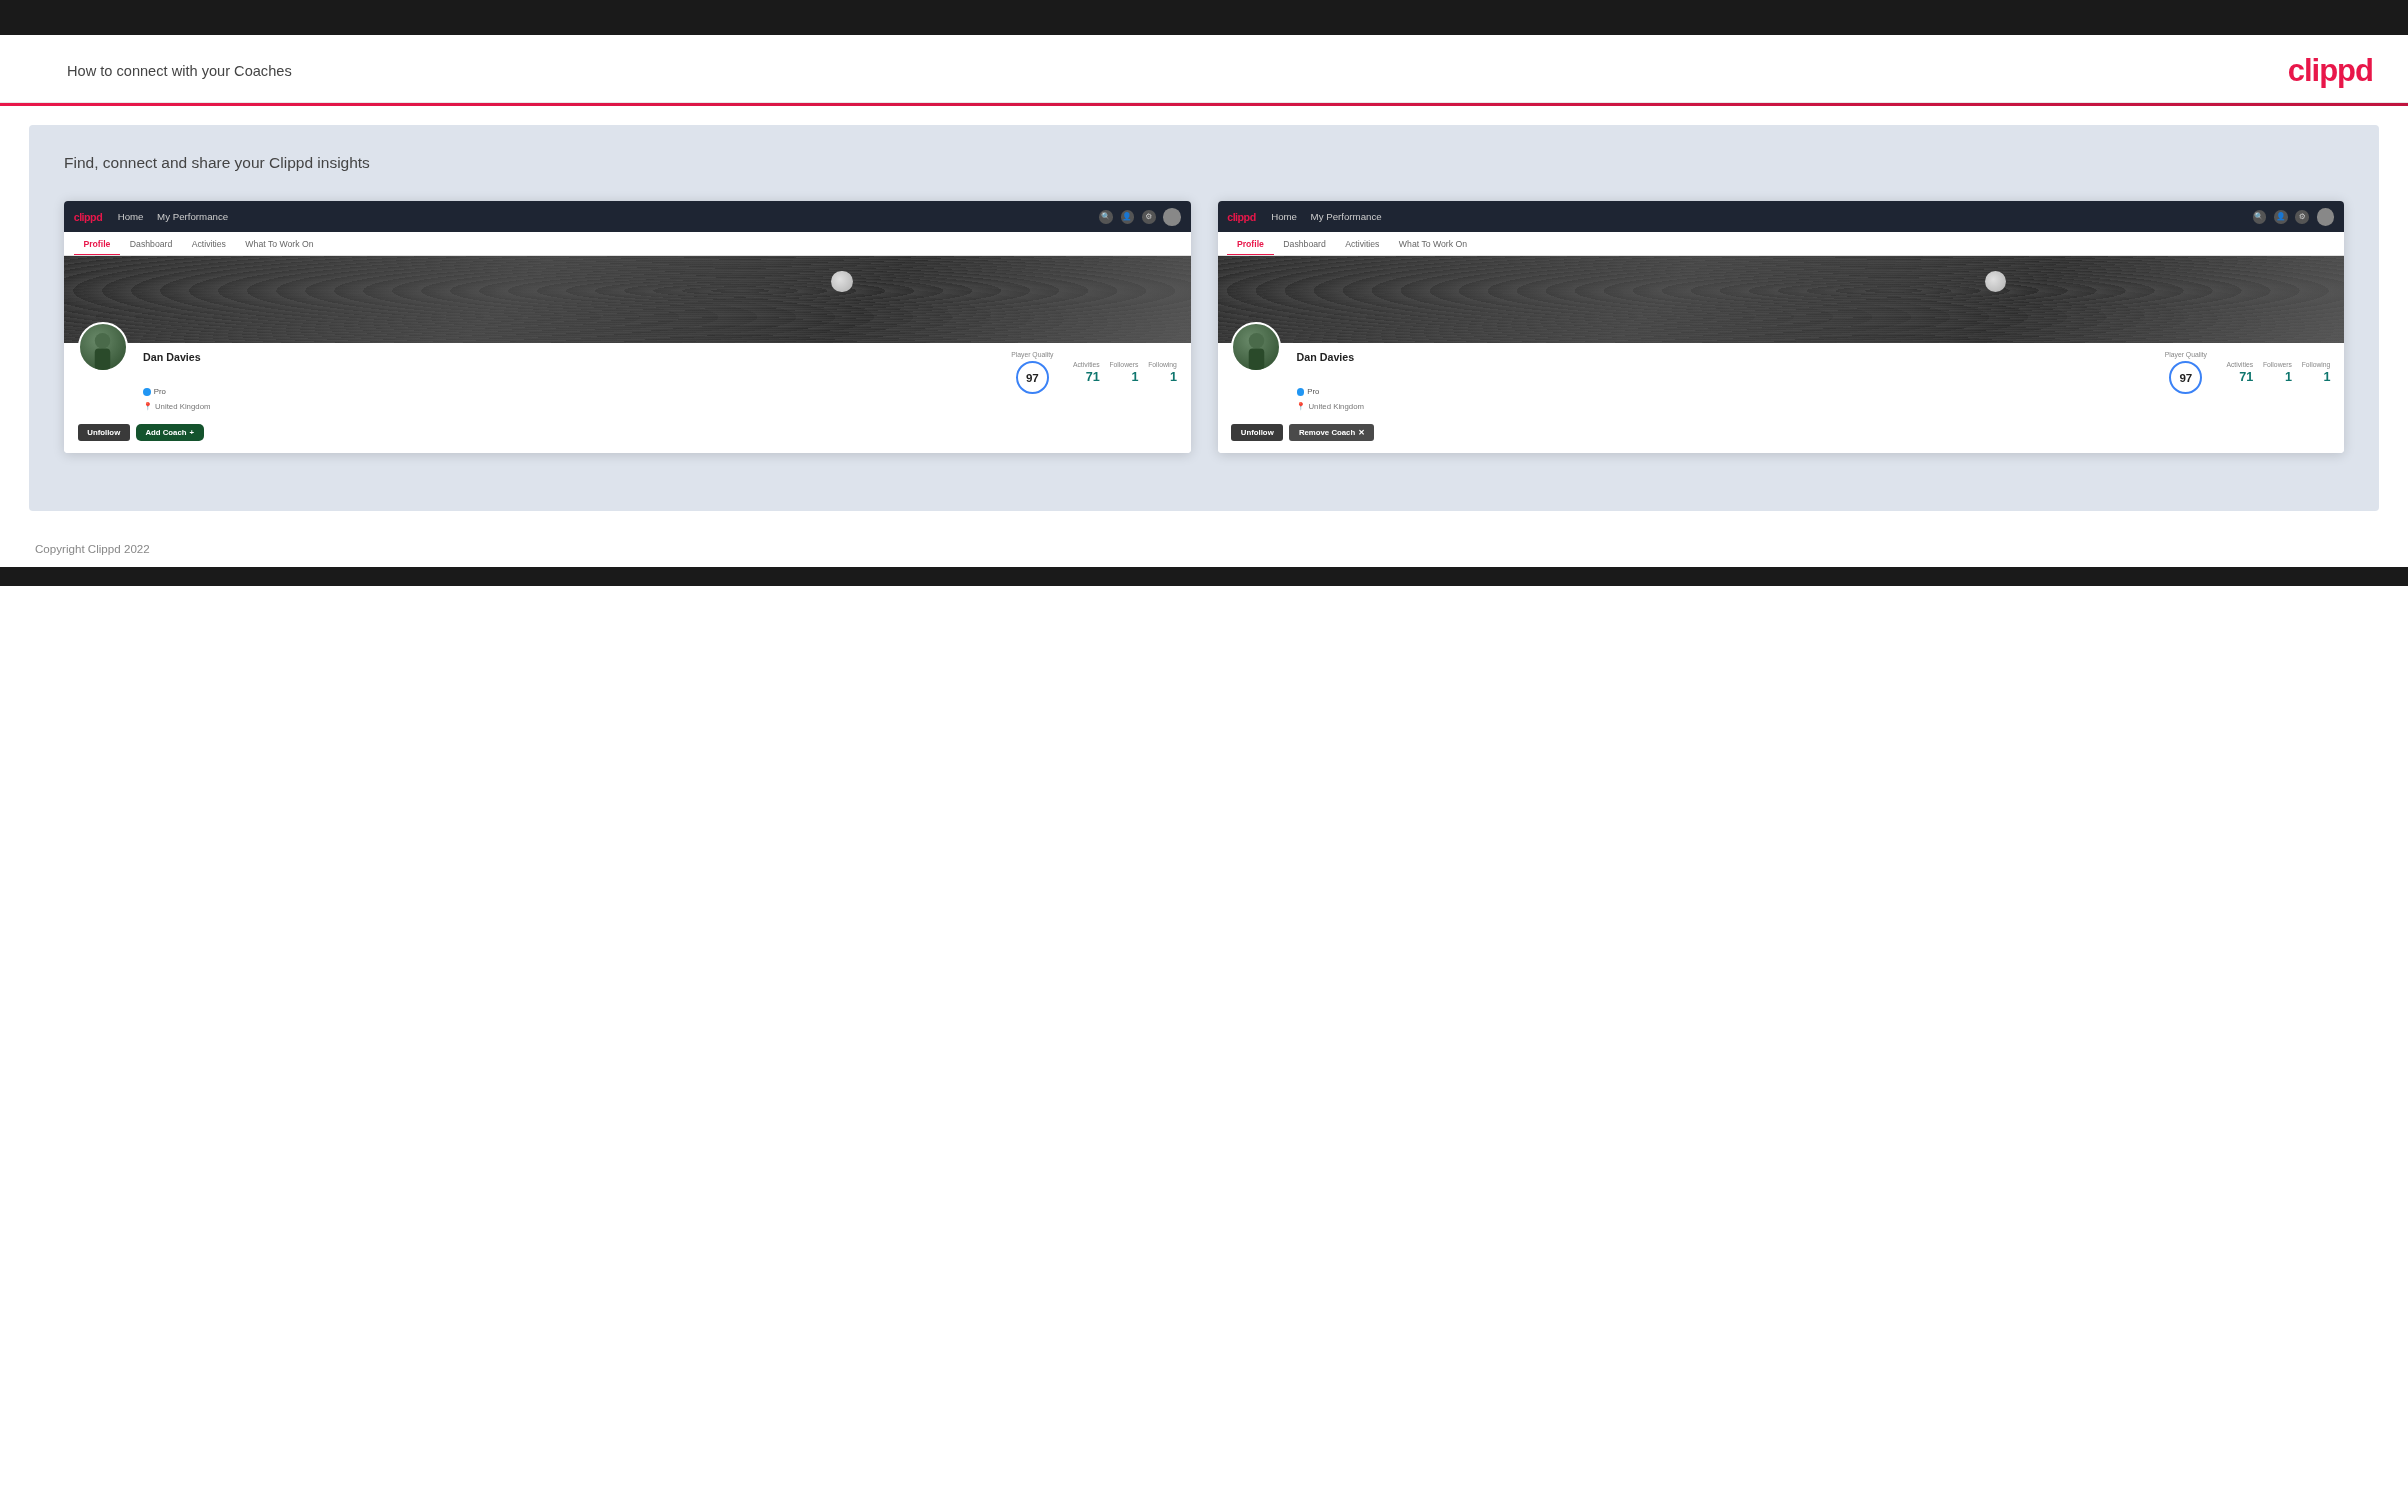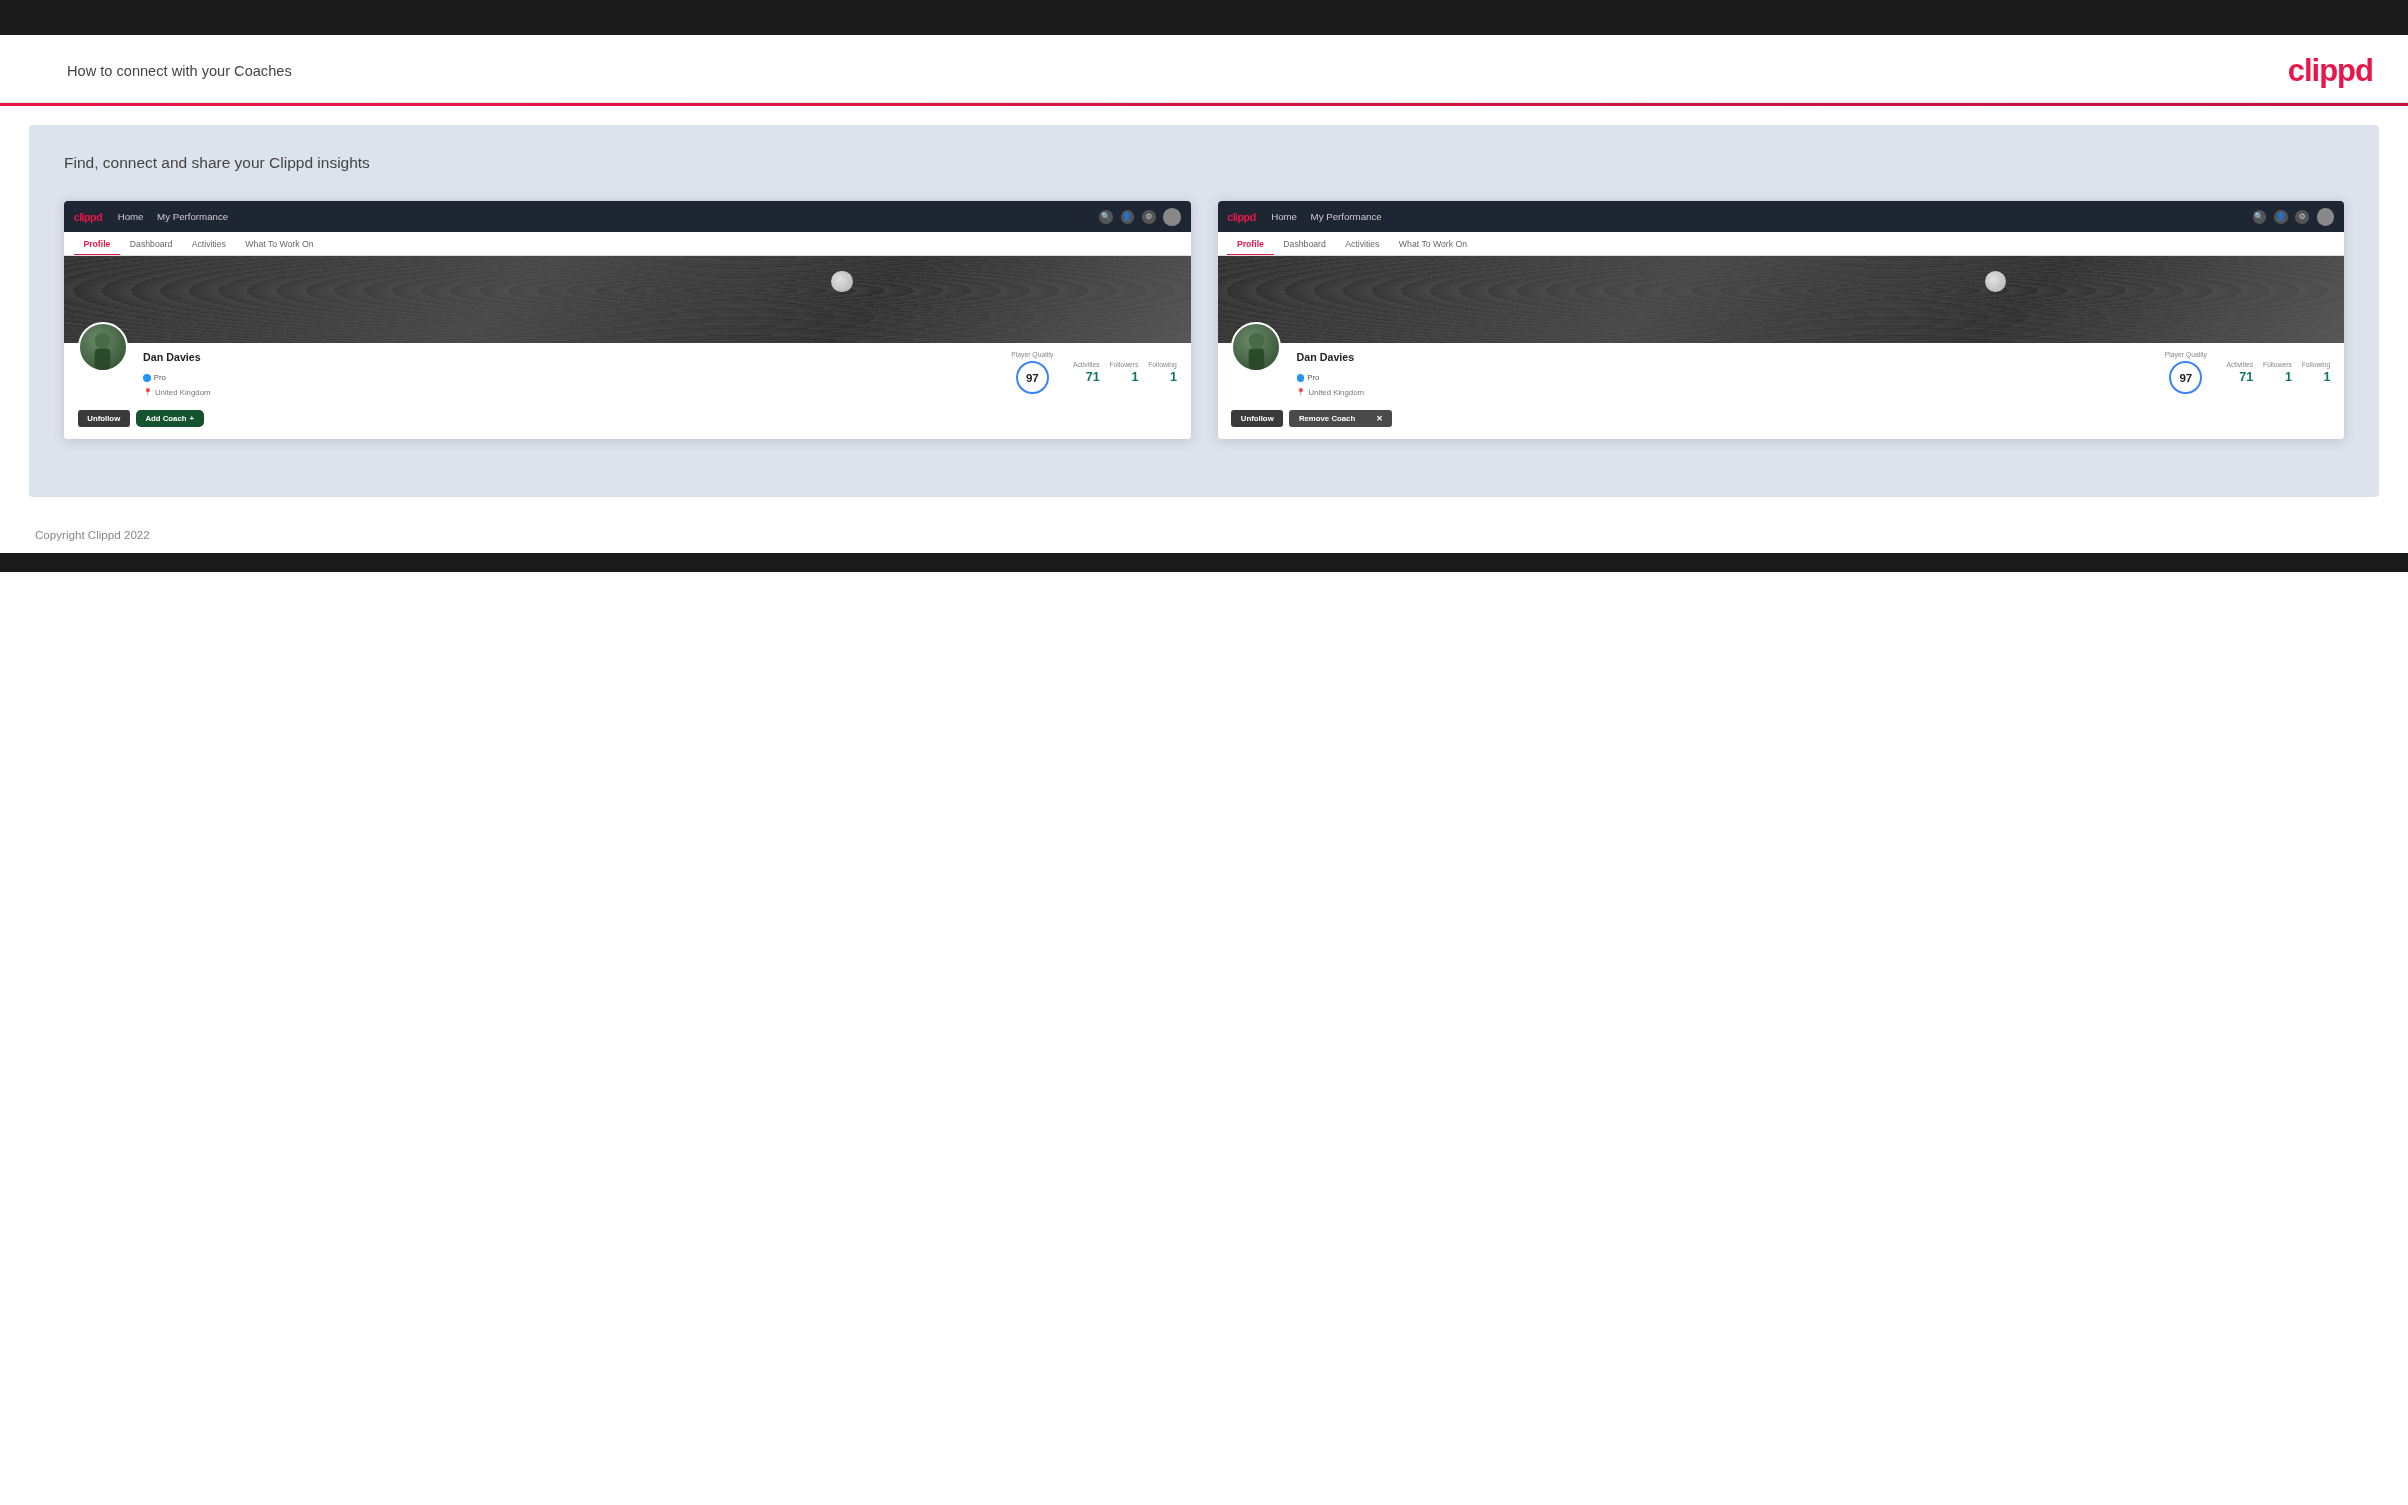--- a/index.html
+++ b/index.html
@@ -203,21 +203,21 @@
       justify-content: center;
     }
     .mini-profile-info {
       padding-top: 7.8px;
       flex: 1;
     }
     .mini-name {
       font-size: 10.7px;
       font-weight: 700;
       color: #222;
-      margin-bottom: 5px;
+      margin-bottom: 19px;
     }
     .mini-badge {
       display: inline-flex;
       align-items: center;
       gap: 2.9px;
       font-size: 7.8px;
       color: #555;
     }
     .mini-badge-dot {
       width: 7.8px;
@@ -317,21 +317,21 @@
       font-size: 7.8px;
       padding: 3.9px 9.7px;
       background: #4a4a4a;
       color: #fff;
       border: none;
       border-radius: 2.9px;
       cursor: pointer;
       font-weight: 600;
       display: flex;
       align-items: center;
-      gap: 21px;
+      gap: 3px;
     }
 
     
     .description-text {
       font-size: 14.6px;
       color: #333;
       line-height: 1.6;
     }
 
     

